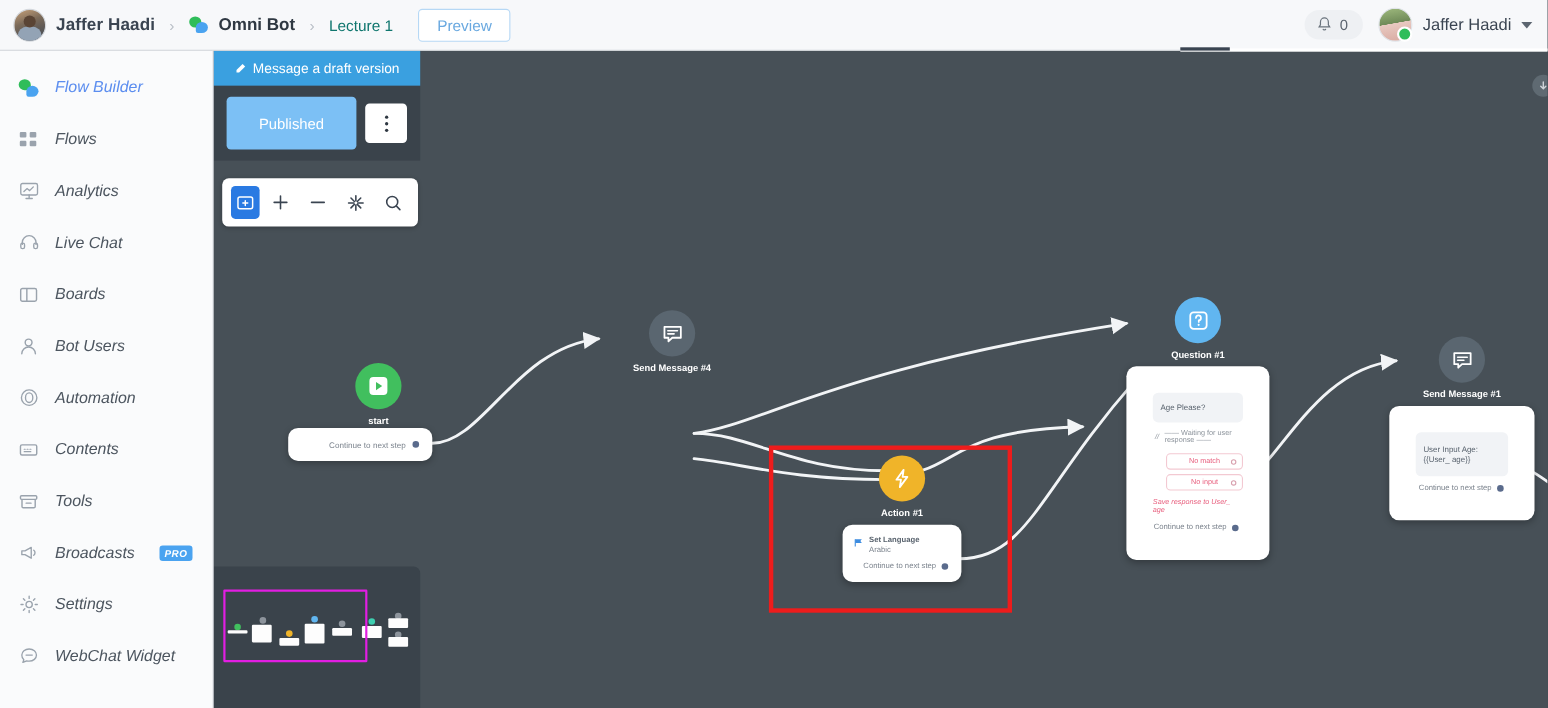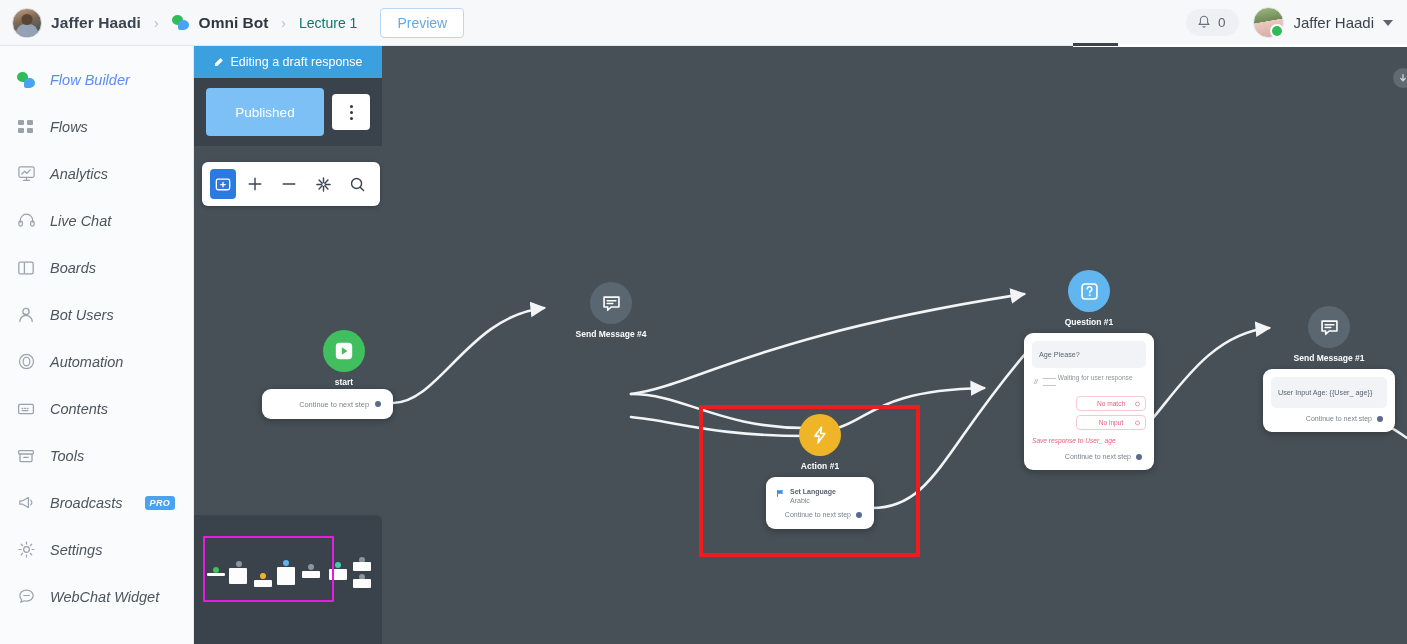--- a/index.html
+++ b/index.html
@@ -147,21 +147,21 @@
   .node { position: absolute; z-index: 8; }
   .node-ico {
     width: 42px; height: 42px; border-radius: 50%; display: flex;
     align-items: center; justify-content: center; margin: 0 auto;
   }
   .node-title {
     text-align: center; color: #fff; font-size: 8.5px; font-weight: bold;
     margin-top: 5px; white-space: nowrap;
   }
   .card {
-    background: #fff; border-radius: 9px; padding: 8px; margin-top: 6px;
+    background: #fff; border-radius: 9px; padding: 24px; margin-top: 6px;
     box-shadow: 0 2px 7px rgba(0,0,0,.28); font-size: 7px; color: #5c6570;
   }
   .msg-block { background: #f1f3f6; border-radius: 5px; padding: 8px 7px; }
   .msg-text { font-size: 7.2px; color: #59636e; }
   .opt-btn {
     background: #fff; border: 1px solid #e3e6ea; border-radius: 4px; margin-top: 6px;
     height: 16px; display: flex; align-items: center; justify-content: center;
     position: relative; color: #4a9ae8; font-size: 7px;
   }
   .port {
@@ -375,21 +375,21 @@
         <path d="M912,405 C960,405 990,290 1075,282" marker-end="url(#arw)"></path>
         <path d="M1151,373 C1190,373 1195,380 1213,392"></path>
       </g>
     </svg>
 
     <div class="panel-col">
       <div class="draft-banner">
         <svg width="11" height="11" viewBox="0 0 12 12">
           <path d="M8.2 1.2l2.6 2.6-6 6H2.2V7.2z" fill="#fff"></path>
         </svg>
-        <span>Editing a draft response</span>
+        <span>Message a draft version</span>
       </div>
       <div class="version-box">
         <button class="published-btn">Published</button>
         <button class="kebab-btn">
             <i></i>
             <i></i>
             <i></i>
           </button>
       </div>
       <div class="tool-bar">

